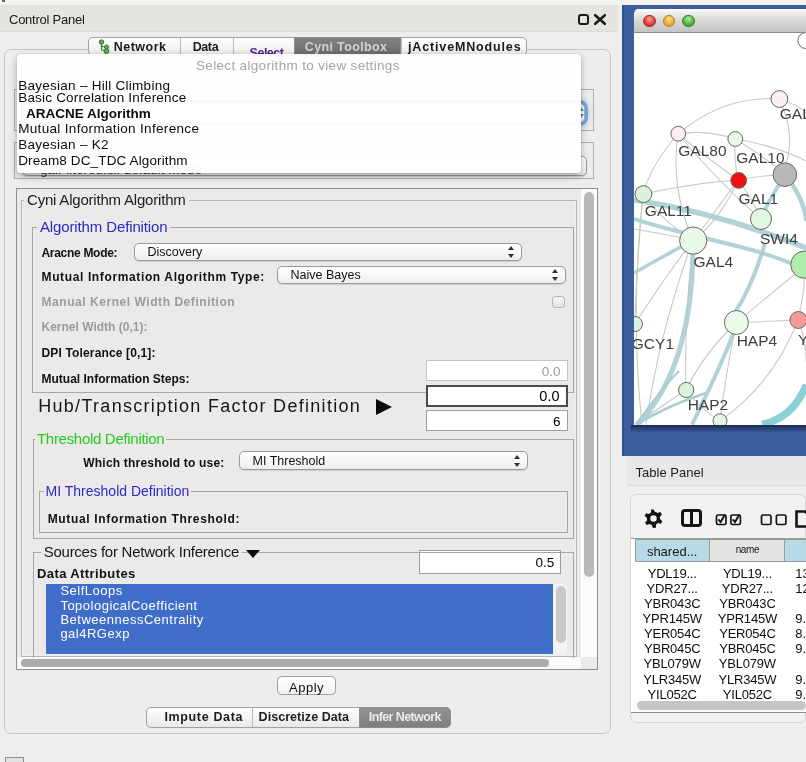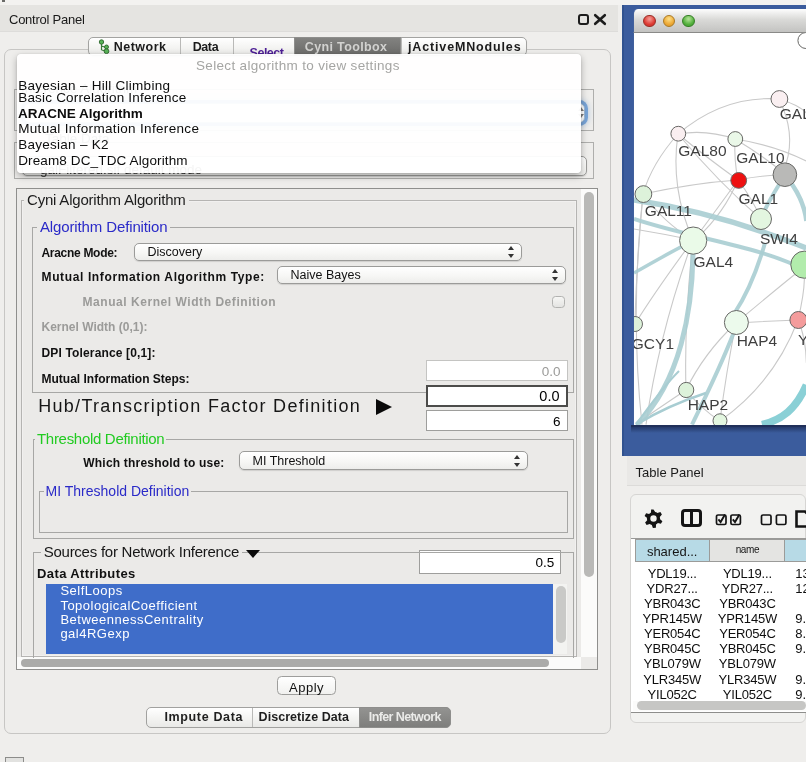--- a/index.html
+++ b/index.html
@@ -79,21 +79,21 @@
 <div class="lbl bold" style="left:41.5px;top:246px;font-size:12px;letter-spacing:-0.3px;color:#111;">Aracne Mode:</div>
 <div class="combo" style="left:133.5px;top:242.5px;width:388px;height:18.5px;">
       <span class="ct">Discovery</span>
       <span class="spin"></span>
     </div>
 <div class="lbl bold" style="left:41.5px;top:270px;font-size:12px;letter-spacing:0.63px;color:#111;">Mutual Information Algorithm Type:</div>
 <div class="combo" style="left:276.5px;top:265.5px;width:289px;height:18.5px;">
       <span class="ct">Naive Bayes</span>
       <span class="spin"></span>
     </div>
-<div class="lbl bold" style="left:41.5px;top:294.5px;font-size:12px;letter-spacing:0.55px;color:#9b9b99;margin-left:41px;">Manual Kernel Width Definition</div>
+<div class="lbl bold" style="left:41.5px;top:294.5px;font-size:12px;letter-spacing:0.55px;color:#9b9b99;">Manual Kernel Width Definition</div>
 <div class="abs" style="left:551.5px;top:295.8px;width:13px;height:12.7px;border:1px solid #b2b2b0;border-radius:3.5px;background:linear-gradient(#f6f6f4,#e4e4e2);"></div>
 <div class="lbl bold" style="left:41.5px;top:320px;font-size:12px;color:#9b9b99;">Kernel Width (0,1):</div>
 <div class="field" style="left:425.5px;top:316.3px;width:142px;height:21px;border-color:#c4c4c2;">
       <span style="color:#9b9b99;">0.0</span>
     </div>
 <div class="lbl bold" style="left:41.5px;top:345.5px;font-size:12px;letter-spacing:0.15px;color:#111;">DPI Tolerance [0,1]:</div>
 <div class="field" style="left:425.5px;top:340.8px;width:142px;height:22.4px;border:2px solid #4c4c4a;">
       <span style="color:#000;font-size:14.5px;">0.0</span>
     </div>
 <div class="lbl bold" style="left:41.5px;top:371.5px;font-size:12px;color:#111;">Mutual Information Steps:</div>
@@ -107,20 +107,21 @@
 <div class="grp" style="left:32.6px;top:438.8px;width:541.3px;height:100px;"></div>
 <div class="lbl" style="left:35px;top:430.2px;font-size:15px;letter-spacing:-0.3px;background:#ebeae8;padding:0 2px;color:#21cb21;">Threshold Definition</div>
 <div class="lbl bold" style="left:83.3px;top:456.3px;font-size:12px;letter-spacing:0.2px;color:#111;">Which threshold to use:</div>
 <div class="combo" style="left:238.5px;top:451px;width:289.5px;height:19.3px;">
       <span class="ct">MI Threshold</span>
       <span class="spin"></span>
     </div>
 
 <div class="grp" style="left:38.5px;top:490.7px;width:529.9px;height:42.3px;"></div>
 <div class="lbl" style="left:43.6px;top:482.7px;font-size:14px;background:#ebeae8;padding:0 2px;color:#2a2ac8;">MI Threshold Definition</div>
+<div class="lbl bold" style="left:47.7px;top:511.8px;font-size:12px;letter-spacing:0.66px;color:#111;">Mutual Information Threshold:</div>
 <div class="field" style="left:419px;top:506.3px;width:142.3px;height:23.3px;">
       <span style="color:#000;">0.5</span>
     </div>
 
 <div class="grp" style="left:32.8px;top:552px;width:541.1px;height:106px;border-bottom:none;"></div>
 <div class="lbl" style="left:40.7px;top:543.4px;font-size:15px;letter-spacing:-0.25px;background:#ebeae8;padding:0 3px;color:#161616;">Sources for Network Inference</div>
 <div class="abs" style="left:246px;top:549.5px;width:0;height:0;border-left:7px solid transparent;border-right:7px solid transparent;border-top:8.5px solid #0a0a0a;"></div>
 <div class="lbl bold" style="left:37px;top:565.5px;font-size:13px;letter-spacing:0.4px;color:#111;">Data Attributes</div>
 <div class="abs" style="left:45.6px;top:583.8px;width:507.4px;height:70.2px;background:#3f6dc9;overflow:hidden;">
   <div style="position:absolute;left:14.8px;top:0.6px;font-size:13px;letter-spacing:0.5px;line-height:14.3px;color:#fff;">SelfLoops<br>TopologicalCoefficient<br>BetweennessCentrality<br>gal4RGexp</div>
@@ -137,21 +138,21 @@
 <div class="lbl bold" style="left:164.4px;top:710px;font-size:12.5px;letter-spacing:0.65px;color:#1e1e1e;">Impute Data</div>
 <div class="lbl bold" style="left:258.6px;top:710px;font-size:12.5px;letter-spacing:0.05px;color:#1e1e1e;">Discretize Data</div>
 <div class="lbl bold" style="left:368.8px;top:710px;font-size:12.5px;letter-spacing:-0.6px;color:#ebebe9;">Infer Network</div>
 
 <div class="abs" style="left:5px;top:757px;width:19px;height:10px;border:1.5px solid #8c8c8a;background:#e2e2e0;"></div>
 
 <div class="abs" style="left:16.5px;top:54px;width:564.3px;height:118.8px;background:rgba(255,255,255,0.95);border-radius:4px;box-shadow:0 3px 7px rgba(0,0,0,0.3), 0 0 1px rgba(0,0,0,0.25);"></div>
 <div class="lbl" style="left:196px;top:57.5px;font-size:13.5px;letter-spacing:0.33px;color:#a5a5a3;">Select algorithm to view settings</div>
 <div class="lbl" style="left:18.2px;top:78px;font-size:13.5px;letter-spacing:0.27px;color:#0c0c0c;">Bayesian – Hill Climbing</div>
 <div class="lbl" style="left:18.2px;top:89.9px;font-size:13.5px;letter-spacing:0.2px;color:#0c0c0c;">Basic Correlation Inference</div>
-<div class="lbl bold" style="left:18px;top:105.6px;font-size:13.5px;color:#0c0c0c;">ARACNE Algorithm</div>
+<div class="lbl bold" style="left:26px;top:105.6px;font-size:13.5px;color:#0c0c0c;">ARACNE Algorithm</div>
 <div class="lbl" style="left:18.2px;top:121.4px;font-size:13.5px;letter-spacing:0.33px;color:#0c0c0c;">Mutual Information Inference</div>
 <div class="lbl" style="left:18.2px;top:137.1px;font-size:13.5px;letter-spacing:0.27px;color:#0c0c0c;">Bayesian – K2</div>
 <div class="lbl" style="left:18.2px;top:152.8px;font-size:13.5px;letter-spacing:0.13px;color:#0c0c0c;">Dream8 DC_TDC Algorithm</div>
 
 <div class="abs" style="left:621.5px;top:4.5px;width:184.5px;height:451.2px;background:#3b5c9d;border-left:2.5px solid #31528f;"></div>
 
 <div class="abs" style="left:632.8px;top:8.5px;width:173.2px;height:24.5px;background:linear-gradient(#fdfdfd,#dadad8 45%,#c3c3c1);border-radius:5px 0 0 0;border-bottom:1px solid #8a8a88;border-left:1px solid #41609c;"></div>
 <div class="abs" style="left:643.2px;top:14.7px;width:12.6px;height:12.6px;border-radius:50%;background:radial-gradient(circle at 50% 30%, #f2928c 8%, #dd3b33 62%, #c52f28);border:1px solid #992e27;"></div>
 <div class="abs" style="left:662.7px;top:14.7px;width:12.6px;height:12.6px;border-radius:50%;background:radial-gradient(circle at 50% 30%, #fad97e 8%, #eda834 62%, #d6952c);border:1px solid #ab7a24;"></div>
 <div class="abs" style="left:682.2px;top:14.7px;width:12.6px;height:12.6px;border-radius:50%;background:radial-gradient(circle at 50% 30%, #aade8e 8%, #52af3c 62%, #3f9a2e);border:1px solid #357f26;"></div>

